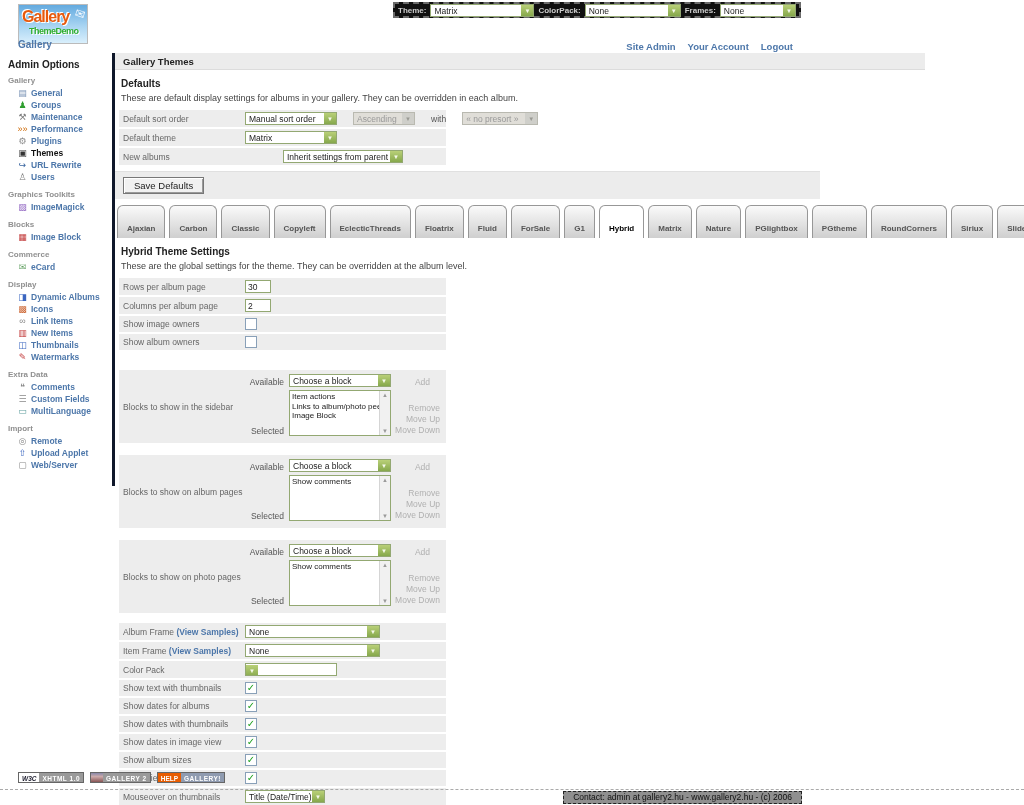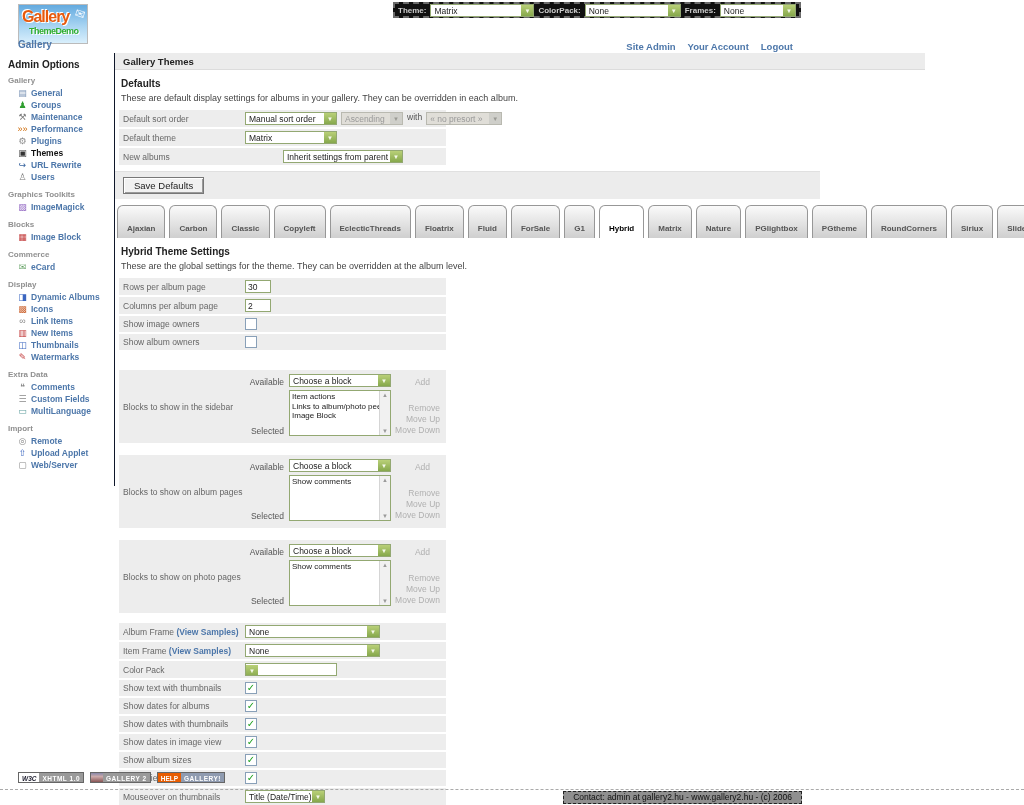--- a/index.html
+++ b/index.html
@@ -30,41 +30,41 @@
   .sel.disabled { background:#e0ded8; border-color:#b9b9b0; }
   .sel.disabled .sel-txt { color:#999; }
   .sel.disabled .sel-arrow { background:#cfcfca; color:#9a9a94; }
 
   .crumb { position:absolute; left:18px; top:39px; font-weight:bold; color:#4d77aa; cursor:pointer; }
   .user-links { position:absolute; top:41px; right:231px; display:flex; gap:12px;justify-content:space-between; }
   .user-links span { font-weight:bold; color:#4d77aa; font-size:9.5px; cursor:pointer; }
 
   
   .layout { position:absolute; left:0; top:53px; width:1024px; display:flex; align-items:flex-start; }
-  .sidebar { width:115px; flex:0 0 115px; border-right:1px solid #0f172a; min-height:388px; padding:4px 0 8px 0; }
+  .sidebar { width:115px; flex:0 0 115px; border-right:3px solid #0f172a; min-height:388px; padding:4px 0 8px 0; }
   .side-title { font-size:10px; font-weight:bold; color:#222; margin:2px 0 6px 8px; }
   .side-section { margin-bottom:7px; }
   .side-label { font-size:8px; font-weight:bold; color:#909090; margin:0 0 2px 8px; }
   .side-item { display:flex; align-items:center; padding:1px 0 1px 16px; cursor:pointer; }
   .side-item .icn { width:13px; font-size:9px; flex:0 0 13px; text-align:center; margin-right:2px; }
   .side-item .lbl { font-size:8.5px; font-weight:bold; color:#4d77aa; white-space:nowrap; }
   .side-item.active .lbl { color:#111; }
 
   .main { flex:1; }
   .page-title-bar { width:810px; height:17px; background:#ececec; border-bottom:1px solid #dcdcdc;
     font-weight:bold; font-size:9.5px; color:#222; line-height:17px; padding-left:8px; }
 
   .sect-title { font-size:10px; font-weight:bold; color:#222; margin:8px 0 4px 6px; }
   .sect-desc { font-size:9px; color:#444; margin:0 0 7px 6px; }
 
   .rows { margin-left:4px; width:327px; }
   .row { display:flex; align-items:center; background:#ededed; margin-bottom:2px; padding:2px 4px; min-height:15px; }
   .rlabel { width:122px; flex:0 0 122px; font-size:8.5px; color:#666; }
   .rlabel .vs-link { color:#4d77aa; font-weight:bold; cursor:pointer; }
-  .rctl { flex:1; display:flex; gap:4px; }
+  .rctl { flex:1; display:flex; align-items:center; gap:16px; }
   .with-txt { font-size:8.5px; color:#555; }
 
   .ti { height:13px; width:26px; border:1px solid #93a872; font-size:8.5px; padding:0 2px;
     font-family:inherit; color:#222; }
   .cb { width:12px; height:12px; background:#fff; border:1px solid #89a0b8; display:inline-flex;
     align-items:center; justify-content:center; font-size:10px; line-height:10px; font-weight:bold;
     color:#1fa11f; cursor:pointer; }
 
   .row.blocks { align-items:center; padding:4px; }
   .bctl { flex:1; }

